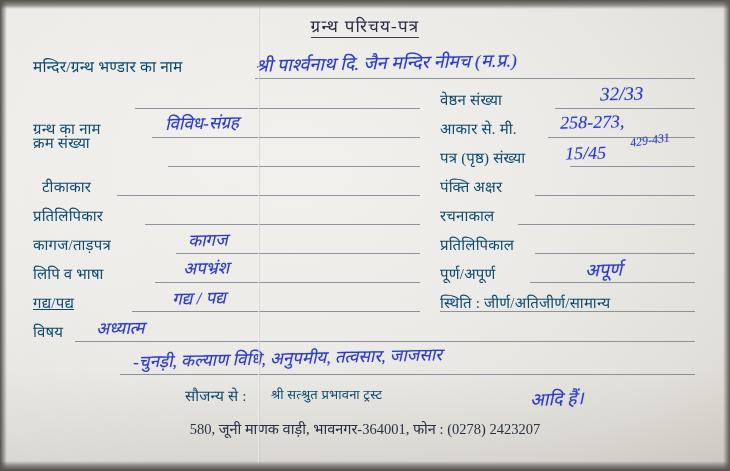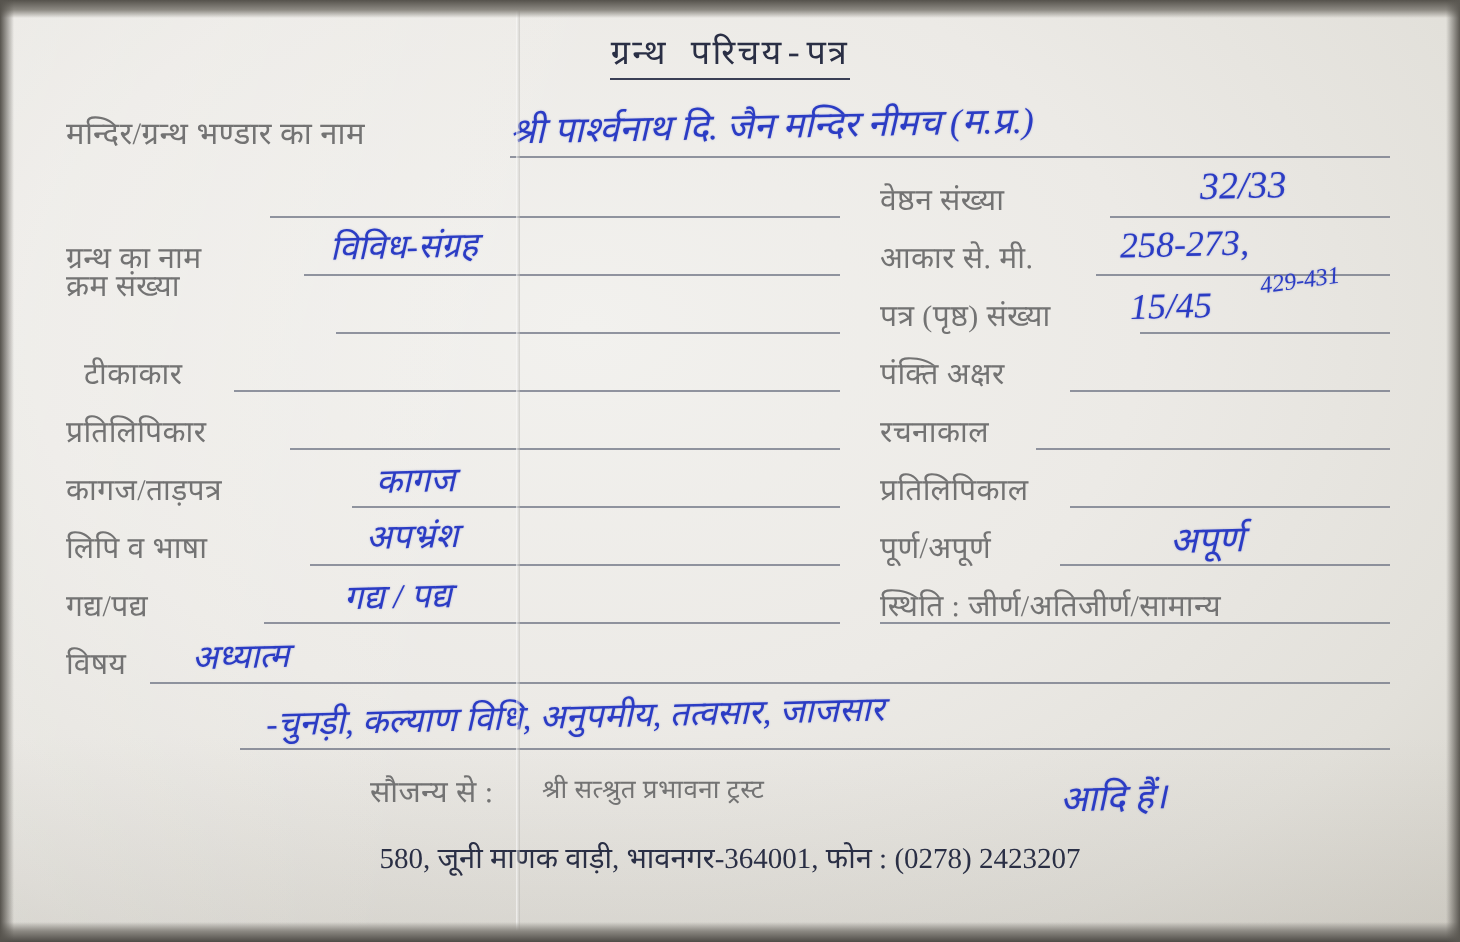--- a/index.html
+++ b/index.html
@@ -60,40 +60,39 @@
   }
 
   .sheet {
     position: absolute;
     inset: 0;
   }
 
   
   .printed {
     position: absolute;
-    color: #737373;
+    color: #0c4a6e;
     font-family: "Liberation Serif", serif;
     font-size: 15px;
     letter-spacing: .2px;
     white-space: nowrap;
   }
   .title {
     position: absolute;
     left: 0; right: 0;
     top: 14px;
     text-align: center;
     color: #2a2f45;
     font-family: "Liberation Serif", serif;
     font-size: 17px;
     letter-spacing: 1.2px;
   }
   .title .u {
     border-bottom: 1px solid #3a3f55;
     padding-bottom: 1px;
-    font-family: Liberation Mono, monospace;
   }
   .hand {
     position: absolute;
     color: #2b3cc4;
     font-family: "Liberation Serif", serif;
     font-size: 17px;
     font-style: italic;
     white-space: nowrap;
     transform: rotate(-1.4deg);
     text-shadow: 0 0 1px rgba(43,60,196,0.35);
@@ -148,21 +147,21 @@
     <div class="rule" style="left:145px; top:224px; width:275px;"></div>
 
     <div class="printed" style="left:33px; top:234px;">कागज/ताड़पत्र</div>
     <div class="hand" style="left:188px; top:228px;">कागज</div>
     <div class="rule" style="left:176px; top:253px; width:244px;"></div>
 
     <div class="printed" style="left:33px; top:263px;">लिपि व भाषा</div>
     <div class="hand" style="left:183px; top:256px;">अपभ्रंश</div>
     <div class="rule" style="left:155px; top:282px; width:265px;"></div>
 
-    <div class="printed" style="left:33px; top:292px;">गद्य/पद्य</div>
+    <div class="printed" style="left:33px; top:292px;text-decoration:underline;">गद्य/पद्य</div>
     <div class="hand" style="left:172px; top:286px;">गद्य / पद्य</div>
     <div class="rule" style="left:132px; top:311px; width:288px;"></div>
 
     <div class="printed" style="left:440px; top:89px;">वेष्ठन संख्या</div>
     <div class="hand" style="left:600px; top:83px; font-size:19px;">32/33</div>
     <div class="rule" style="left:555px; top:108px; width:140px;"></div>
 
     <div class="printed" style="left:440px; top:118px;">आकार से. मी.</div>
     <div class="hand" style="left:560px; top:112px; font-size:18px;">258-273,</div>
     <div class="rule" style="left:548px; top:137px; width:147px;"></div>

